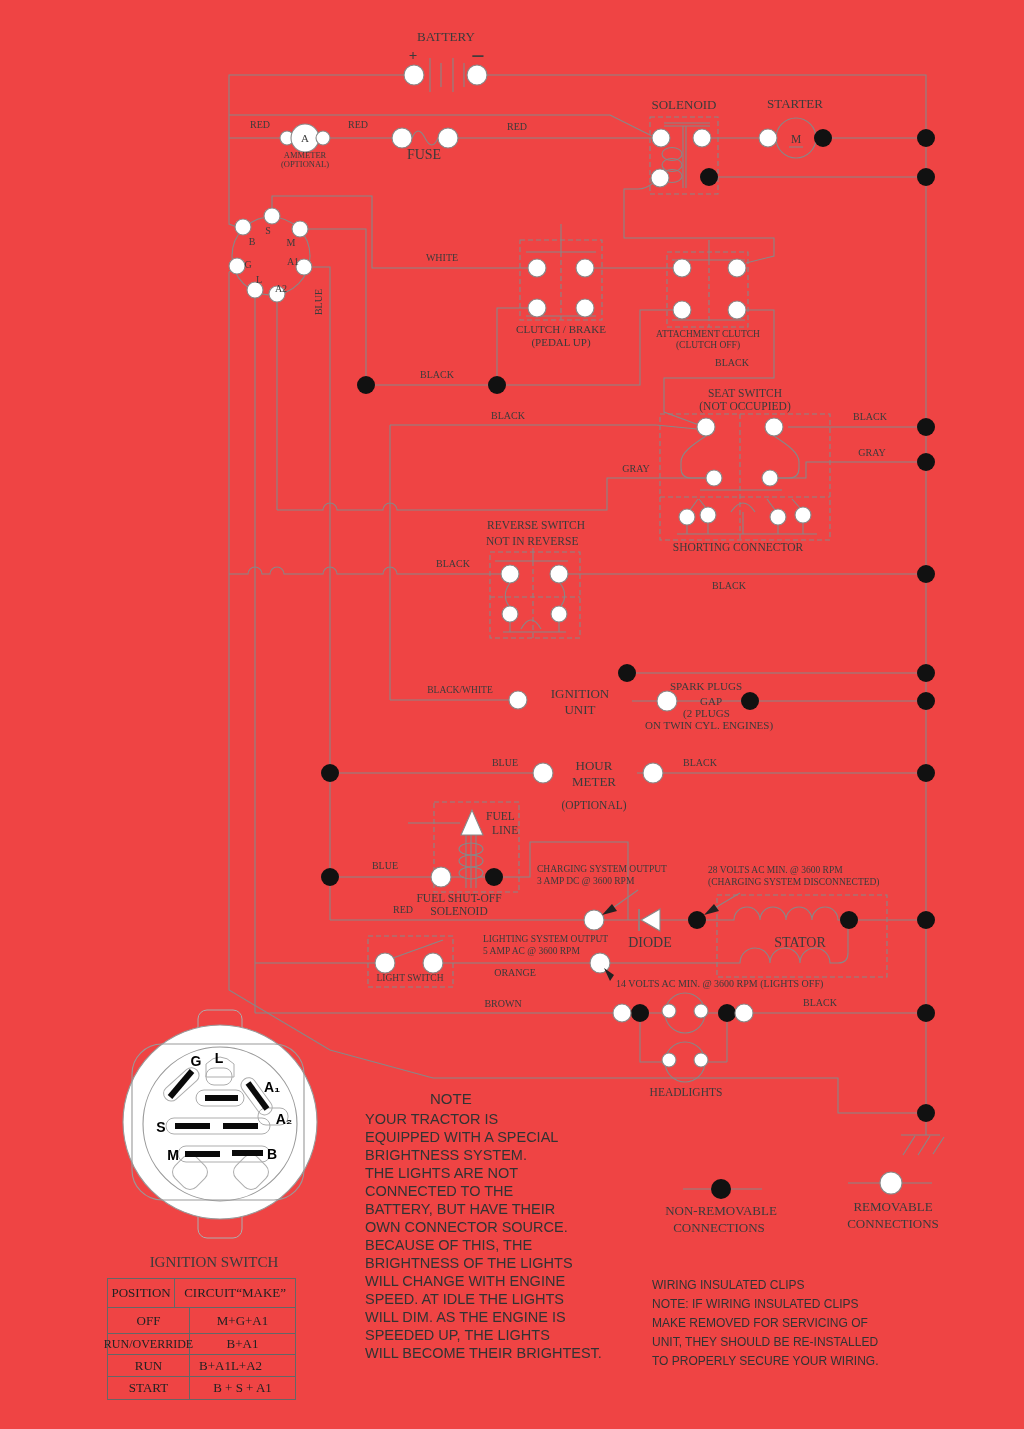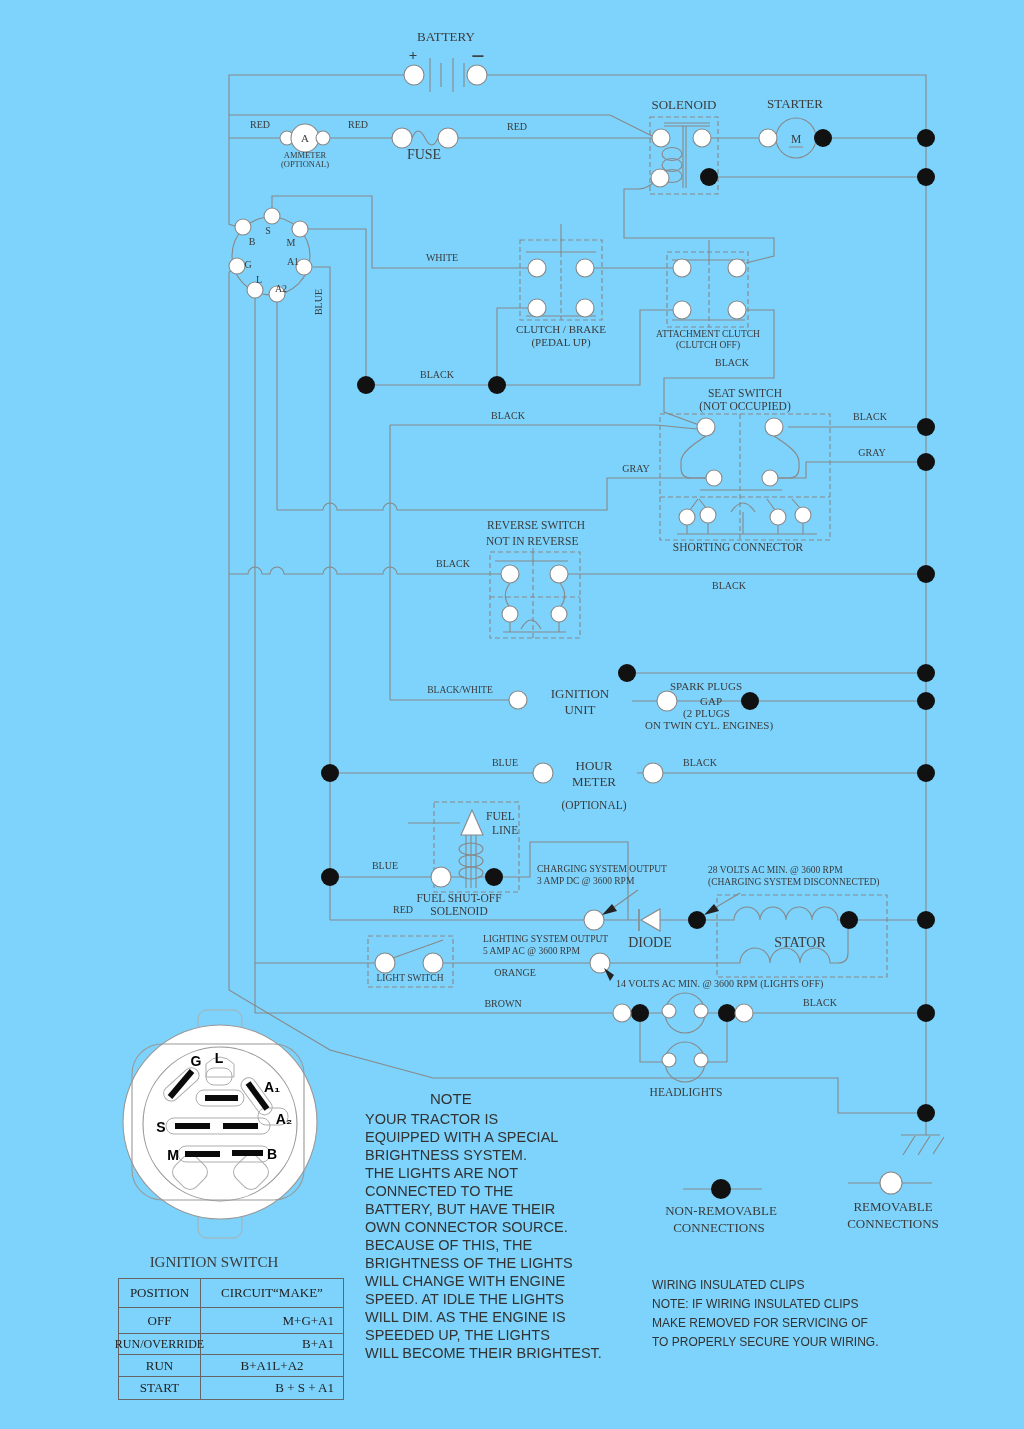--- a/index.html
+++ b/index.html
@@ -1,39 +1,39 @@
 <!DOCTYPE html>
 <html><head>
 <meta charset="utf-8">
 <style>
   html,body{margin:0;padding:0;background:#fff}
-  #page{position:relative;width:1024px;height:1429px;background:#7dd3fc;font-family:"Liberation Serif",serif;overflow:hidden}
+  #page{position:relative;width:1024px;height:1429px;background:#ef4444;font-family:"Liberation Serif",serif;overflow:hidden}
   svg{position:absolute;left:0;top:0}
   svg text{fill:#3b3b3b;font-family:"Liberation Serif",serif;text-anchor:middle}
   .ta-s{text-anchor:start}
   .s8{font-size:8.5px}.s9{font-size:9.5px}.s10{font-size:10px}.s11{font-size:11px}
   .s12{font-size:11.5px}.s13{font-size:13px}.s14{font-size:14px}.s15{font-size:15px}
   .bold{font-weight:bold}
   .pin{font-family:"Liberation Sans",sans-serif;font-weight:bold;font-size:14px;fill:#000}
   .wire{stroke:#888;stroke-width:1.1;fill:none}
   .dash{stroke:#888;stroke-width:1.1;fill:none;stroke-dasharray:5 3}
   .oc{fill:#fff;stroke:#888;stroke-width:1.1}
   .dot{fill:#111;stroke:none}
   .bars{stroke:#0a0a0a;stroke-width:6;fill:none}
   .key{stroke:#adadad;stroke-width:1;fill:none}
   .blk{position:absolute;color:#333;font-family:Liberation Sans, sans-serif}
   #note-title{left:430px;top:1090px;font-size:15px}
   #note-body{left:365px;top:1110px;width:290px;font-size:14.5px;line-height:18px}
   #clips{left:652px;top:1276px;width:330px;font-size:12px;line-height:19px}
-  .tbl{position:absolute;left:118px;top:1278px;width:226px;border:1.2px solid #666;font-size:13px;color:#222;box-sizing:border-box}
+  .tbl{position:absolute;left:107px;top:1278px;width:189px;border:1.2px solid #666;font-size:13px;color:#222;box-sizing:border-box}
   .tr{display:flex;border-top:1.2px solid #666}
   .tr:first-child{border-top:none}
   .c1{width:82px;border-right:1.2px solid #666;display:flex;align-items:center;justify-content:center;box-sizing:border-box}
-  .c2{flex:1;display:flex;align-items:center;justify-content:center;padding:0 9px}
-  .c2.left{justify-content:flex-end}
+  .c2{flex:1;display:flex;align-items:center;justify-content:flex-start;padding:0 9px}
+  .c2.left{justify-content:center}
   .h1{height:28px}.h2{height:25px}.h3{height:20px}.h4{height:21px}.h5{height:22px}
   .small1{font-size:12px}
 </style>
 </head>
 <body>
 
 <div id="page">
 <svg width="1024" height="1429" viewBox="0 0 1024 1429">
 
   <g class="wire">
@@ -379,20 +379,21 @@
   <div>SPEED.  AT IDLE THE LIGHTS</div>
   <div>WILL DIM.  AS THE ENGINE IS</div>
   <div>SPEEDED UP, THE LIGHTS</div>
   <div>WILL BECOME THEIR BRIGHTEST.</div>
 </div>
 
 <div class="blk" id="clips">
   <div>WIRING INSULATED CLIPS</div>
   <div>NOTE: IF WIRING INSULATED CLIPS</div>
   <div>MAKE REMOVED FOR SERVICING OF</div>
+  <div>UNIT, THEY SHOULD BE RE-INSTALLED</div>
   <div>TO PROPERLY SECURE YOUR WIRING.</div>
 </div>
 
 <div class="tbl">
   <div class="tr h1">
     <div class="c1">POSITION</div>
     <div class="c2">
       <span>CIRCUIT</span>
       <span>“MAKE”</span>
     </div>

